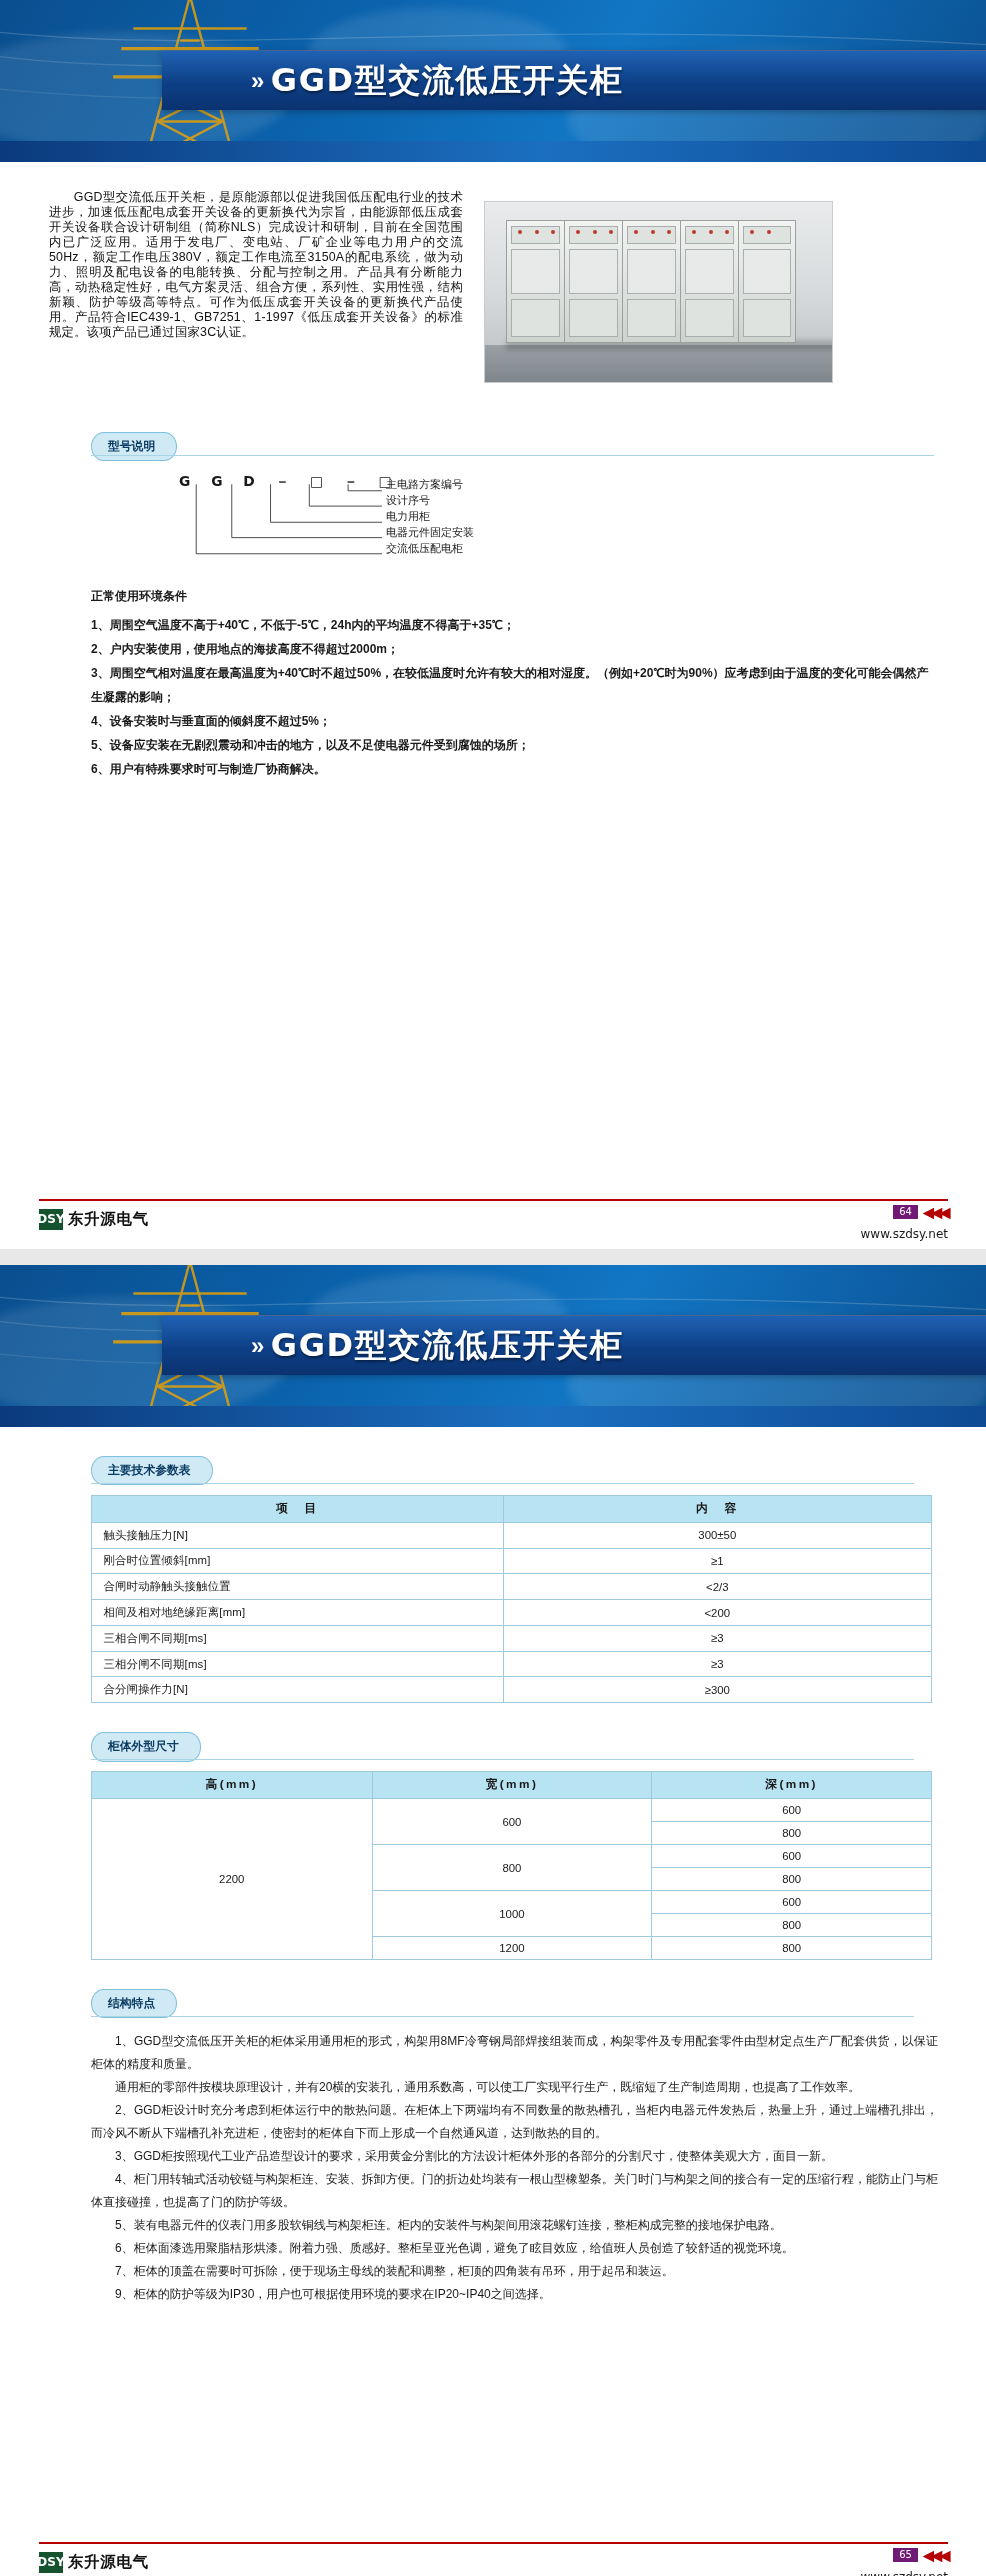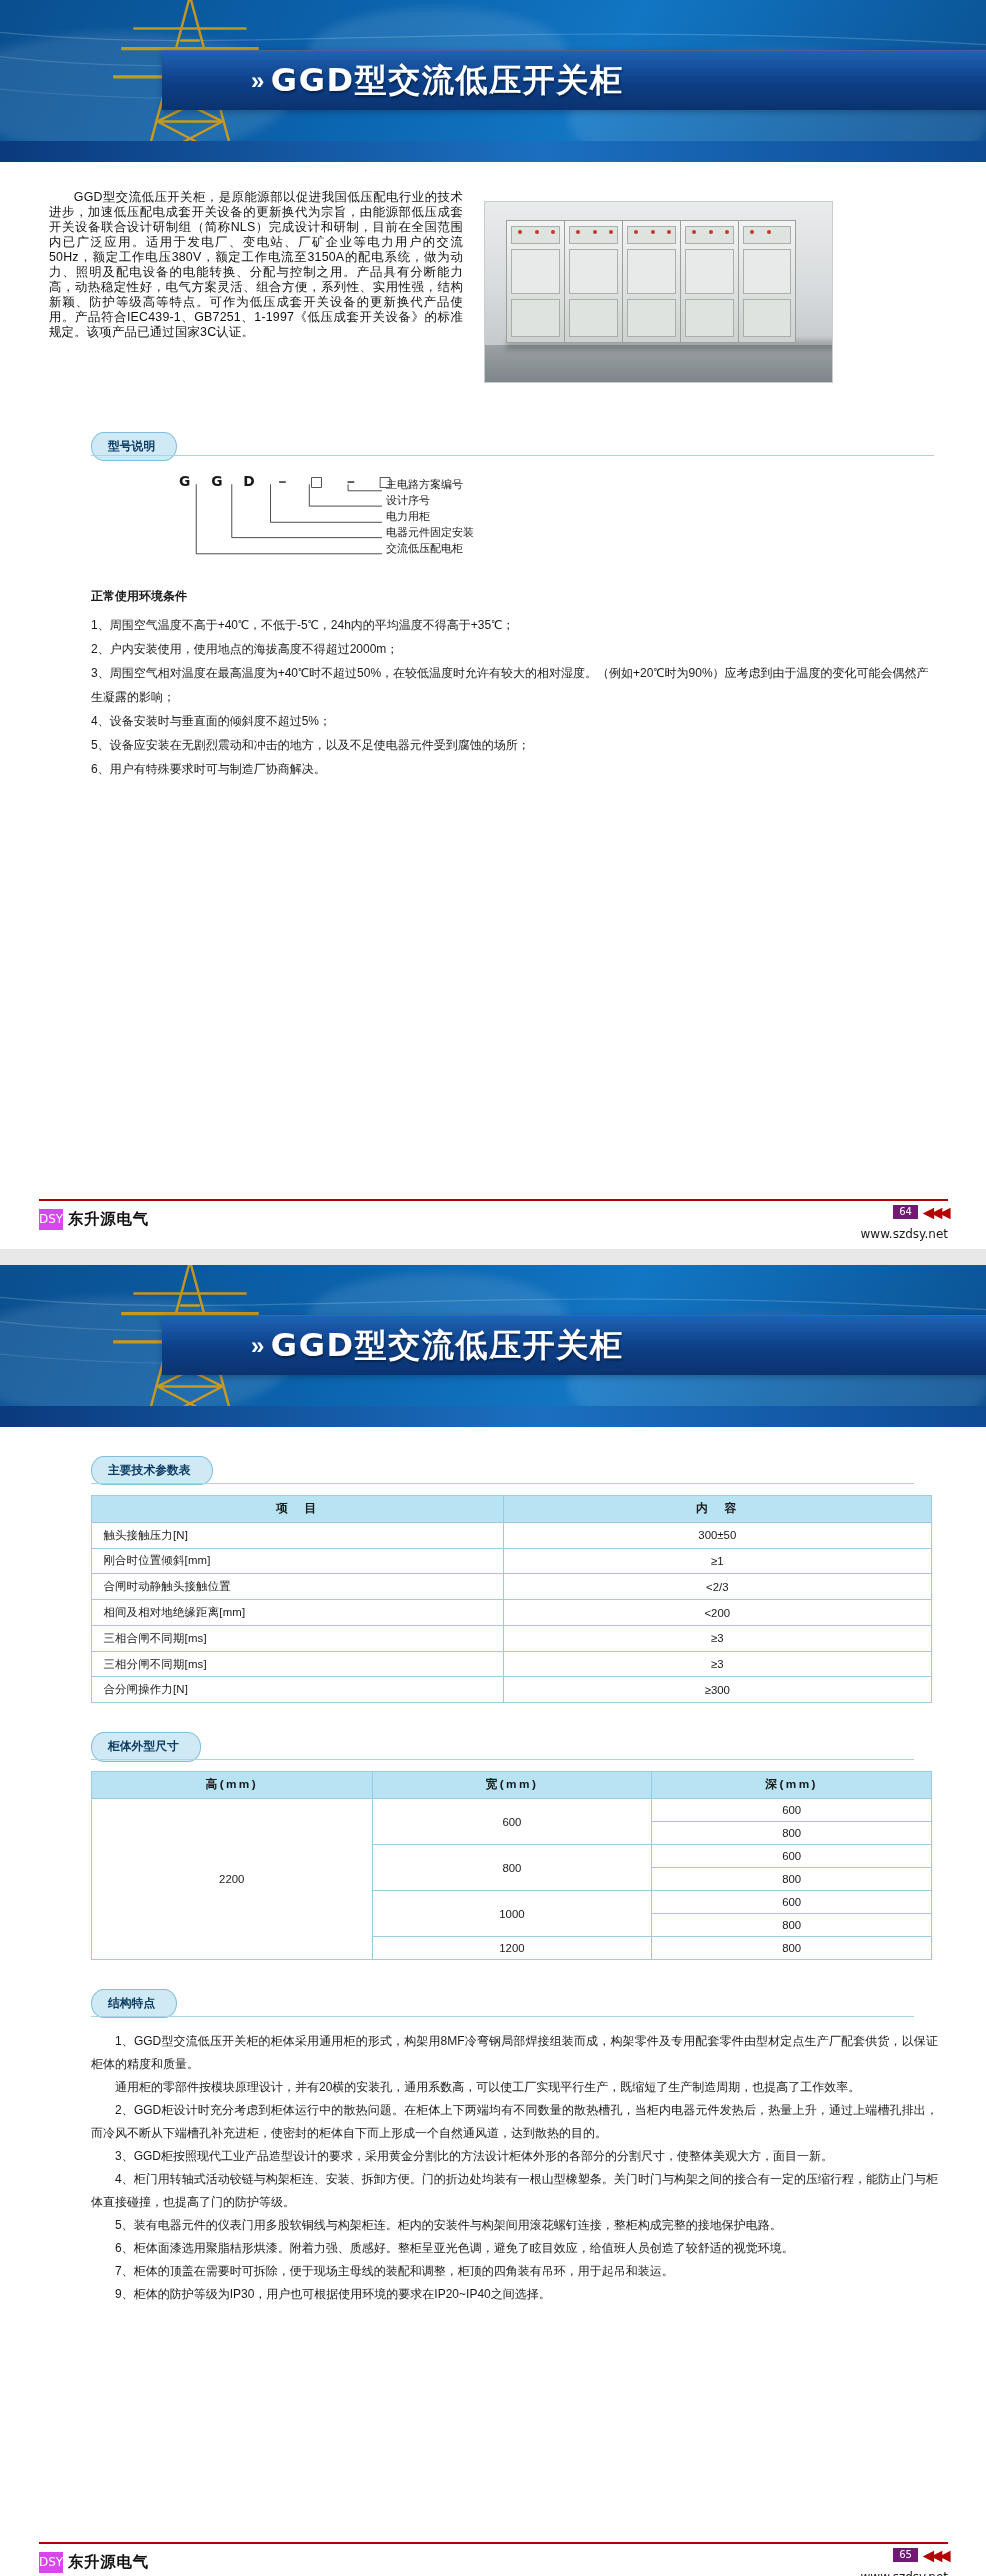--- a/index.html
+++ b/index.html
@@ -146,36 +146,36 @@
     position:absolute; top:0; left:0;
     font-size: 13.8px; font-weight: bold; letter-spacing: 8px;
     font-family:"DejaVu Sans", sans-serif;
   }
   .mlabels { position:absolute; left:207px; top:3.2px; font-size:11px; line-height:16px; }
   .mlabels div { height: 16px; }
 
   
   .cond-title { margin-top: 6.5px; font-size: 12px; font-weight: bold; padding-left: 42px; }
   .cond-list { margin: 8px 0 0 0; padding: 0 0 0 42px; list-style: none; font-size: 12px; line-height: 24px; }
-  .cond-list li { text-indent: 0; }
+  .cond-list li { text-indent: 0; font-weight: bold; }
 
   
   .footer {
     position: absolute;
     left: 0; right: 0; bottom: 0;
     height: 50px;
   }
   .footer-line { position:absolute; left:39px; right:39px; top:0; height:1.6px; background:#b40000; }
   .footer-logo {
     position:absolute; left:39px; top:9.7px;
     display:flex; align-items:center; gap:4.9px;
   }
   .logo-mark {
-    width: 24px; height: 21px; background:#d946ef; color:#fff;
-    font-size: 12px; font-weight:normal; display:flex; align-items:center; justify-content:center;
+    width: 24px; height: 21px; background:#14532d; color:#fff;
+    font-size: 12px; font-weight:bold; display:flex; align-items:center; justify-content:center;
     font-family:"DejaVu Sans", sans-serif;
   }
   .logo-cn { font-size: 15.4px; font-weight: bold; color:#111; letter-spacing:0.8px; }
   .footer-url {
     position:absolute; right:39px; top:27.6px;
     font-size: 12px; color:#1a1a1a;
     font-family:"DejaVu Sans", sans-serif;
   }
   .page-num {
     position:absolute; right:39px; top:4.9px;

